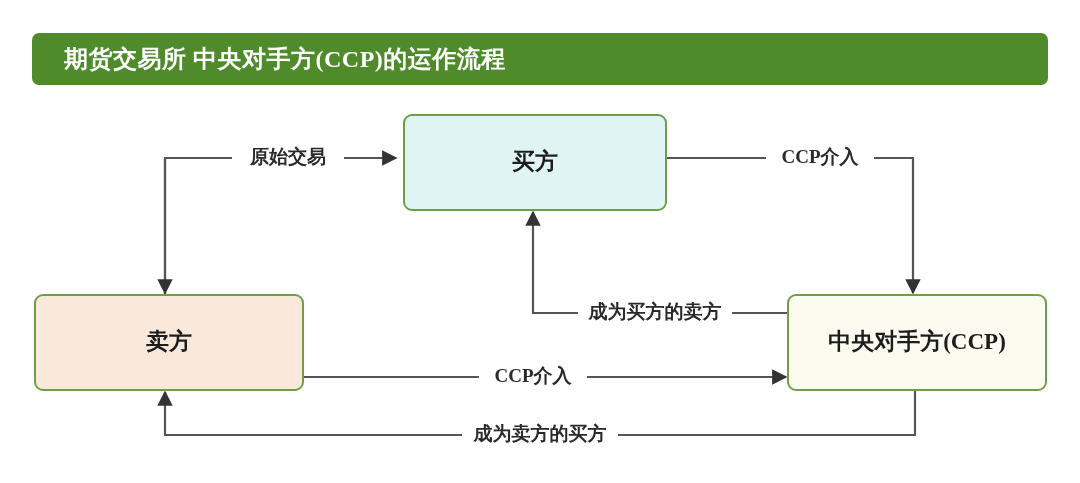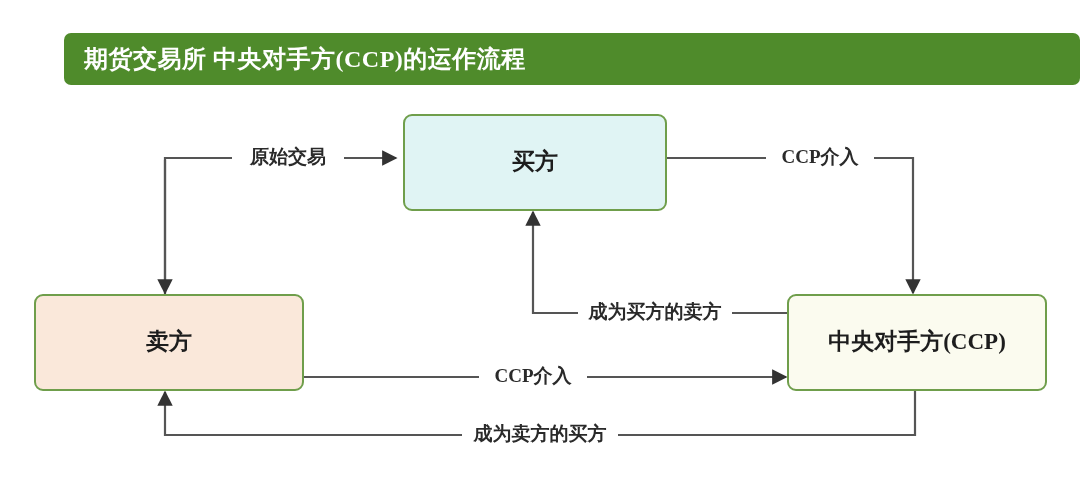--- a/index.html
+++ b/index.html
@@ -23,22 +23,21 @@
     position: absolute;
     left: 32px;
     top: 33px;
     width: 1016px;
     height: 52px;
     background: #4f8b2b;
     border-radius: 7px;
     display: flex;
     align-items: center;
     box-sizing: border-box;
-    padding-left: 20px;
-    margin-left: 32px;
+    padding-left: 32px;
   }
   .title-text {
     color: #ffffff;
     font-size: 24px;
     font-weight: bold;
     letter-spacing: 0.5px;
     font-family: "Liberation Serif", "DejaVu Serif", serif;
     white-space: nowrap;
   }
   svg.flow {

